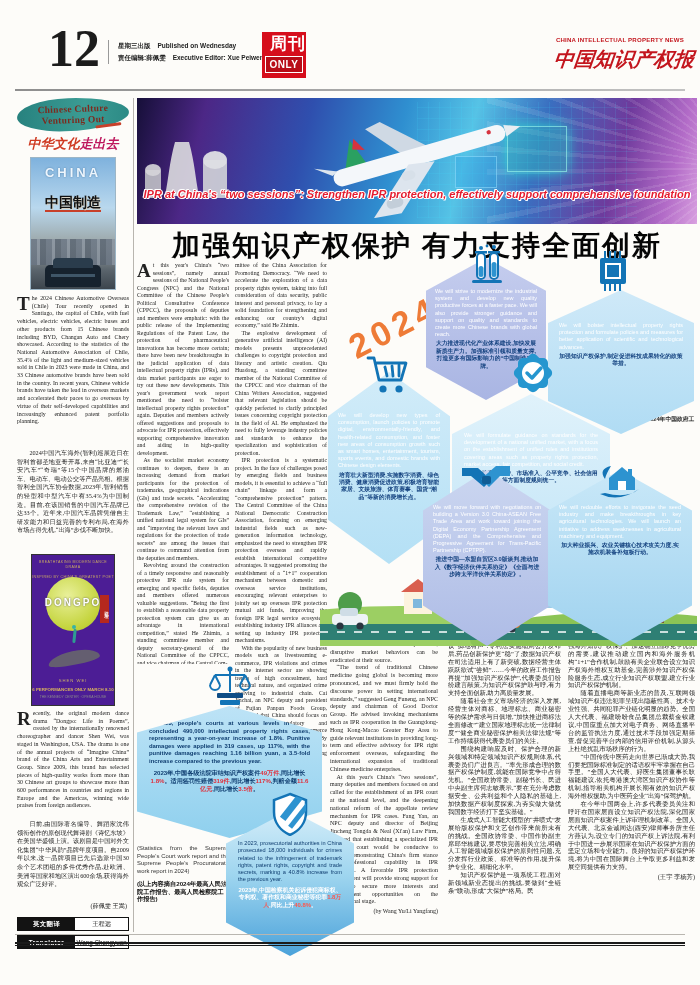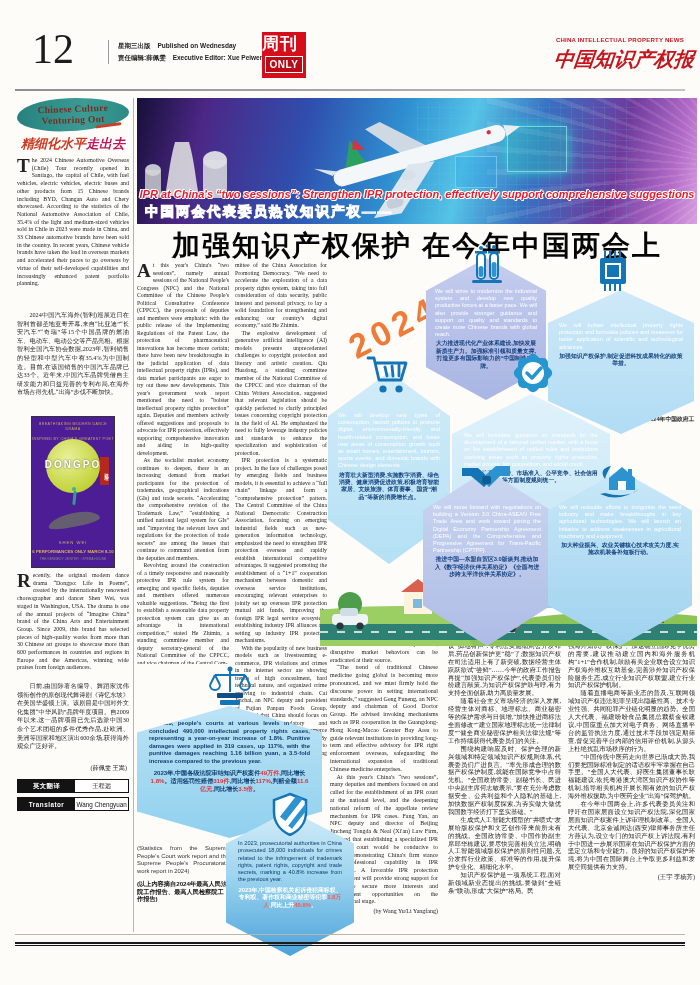--- a/index.html
+++ b/index.html
@@ -1,25 +1,25 @@
 <!DOCTYPE html>
 <html><head>
 <meta charset="utf-8">
 <style>
   html,body{margin:0;padding:0;background:#e8e6e0;}
   #page{position:relative;width:700px;height:985px;background:#fdfcf9;overflow:hidden;
         font-family:"Liberation Sans","DejaVu Sans",sans-serif;color:#1c1c1c;}
   
-  .pagenum{position:absolute;left:32px;top:28px;font-family:"Liberation Serif",serif;font-weight:normal;font-size:42px;line-height:42px;}
+  .pagenum{position:absolute;left:48px;top:28px;font-family:"Liberation Serif",serif;font-weight:bold;font-size:52px;line-height:42px;}
   .pubinfo{position:absolute;left:108px;top:40px;padding-left:9px;border-left:1px solid #999;font-size:6.5px;font-weight:bold;line-height:12px;color:#222;white-space:nowrap;}
   .pubinfo span{margin-right:7px;}
   .logo{position:absolute;left:258px;top:32px;display:flex;align-items:flex-start;}
   .logo-zh{font-size:41px;font-weight:900;letter-spacing:1px;line-height:44px;color:#0c0c0c;}
   .logo-red{width:44px;height:46px;background:#d60e1c;margin-left:4px;display:flex;flex-direction:column;}
-  .logo-sub{color:#fff;font-weight:900;font-size:17px;text-align:left;line-height:24px;letter-spacing:1px;}
+  .logo-sub{color:#fff;font-weight:900;font-size:17px;text-align:right;line-height:24px;letter-spacing:1px;}
   .logo-acr{margin:0 3px 3px 3px;border:1px solid #fff;color:#fff;font-weight:900;font-size:10px;text-align:center;line-height:15px;letter-spacing:.5px;background:#b80d18;}
   .dateinfo{position:absolute;left:438px;top:43px;font-size:9px;font-weight:bold;line-height:15px;color:#111;}
   .masthead{position:absolute;right:14px;top:36px;width:132px;text-align:center;color:#c3161e;}
   .m-en{font-size:6.1px;font-weight:bold;letter-spacing:.2px;white-space:nowrap;}
   .m-zh{font-size:20px;font-weight:900;font-style:italic;margin-top:3px;white-space:nowrap;transform:skewX(-6deg);}
   .hdr-rule{position:absolute;left:15px;right:15px;top:89px;height:2px;background:linear-gradient(to right,#8e8e8e,#c2c2c2);}
   .vrule{position:absolute;left:133px;top:98px;height:834px;width:1px;background:#b8b5af;}
   
   #sidebar{position:absolute;left:15px;top:98px;width:116px;}
   .brush{position:relative;height:33px;margin:0 2px;background:linear-gradient(95deg,#27817e,#3b9c94 60%,#2c8a85);
@@ -163,22 +163,28 @@
   </div>
   <div class="hdr-rule"></div>
   <div class="vrule"></div>
 
   <div id="sidebar">
     <div class="brush">
       <div>Chinese Culture</div>
       <div>Venturing Out</div>
       <div class="brush-swash"></div>
     </div>
-    <div class="szh-title"><span class="r">精细化水平</span><span class="k">走出去</span></div>
-
+    <div class="szh-title"><span class="r">中华文化</span><span class="k">走出去</span></div>
+
+    <div class="cover">
+      <div class="cover-title">CHINA</div>
+      <div class="cover-cal"><u>中国制造</u></div>
+      <div class="cover-city"></div>
+      <div class="cover-car"></div>
+    </div>
 
     <div class="side-story h-auto-en">
         <p class="dc">The 2024 Chinese Automotive Overseas (Chile) Tour recently opened in Santiago, the capital of Chile, with fuel vehicles, electric vehicles, electric buses and other products from 15 Chinese brands including BYD, Changan Auto and Chery showcased. According to the statistics of the National Automotive Association of Chile, 35.4% of the light and medium-sized vehicles sold in Chile in 2023 were made in China, and 33 Chinese automotive brands have been sold in the country. In recent years, Chinese vehicle brands have taken the lead in overseas markets and accelerated their paces to go overseas by virtue of their self-developed capabilities and increasingly enhanced patent portfolio planning.</p>
       </div>
     <div class="side-zh h-auto-zh">
         <p>2024中国汽车海外(智利)巡展近日在智利首都圣地亚哥开幕,来自“比亚迪”“长安汽车”“奇瑞”等15个中国品牌的燃油车、电动车、电动公交等产品亮相。根据智利全国汽车协会数据,2023年,智利销售的轻型和中型汽车中有35.4%为中国制造。目前,在该国销售的中国汽车品牌已达33个。近年来,中国汽车品牌凭借自主研发能力和日益完善的专利布局,在海外市场占得先机,“出海”步伐不断加快。</p>
       </div>
 
     <div class="poster">
       <div class="tag">BREATHTAKING MODERN DANCE DRAMA</div>
@@ -235,24 +241,23 @@
         <polygon points="100,40 104,30 112,44" fill="#d6333f"></polygon>
         <rect x="74" y="56" width="178" height="17" rx="8.5" fill="#f4f7fa"></rect>
         <polygon points="252,58 268,64 252,70" fill="#e8edf2"></polygon>
         <polygon points="150,70 102,112 130,115 176,74" fill="#dde5ee"></polygon>
         <polygon points="74,60 58,48 80,57" fill="#dde5ee"></polygon>
         <rect x="118" y="98" width="17" height="10" rx="5" fill="#c3ced9"></rect>
         <rect x="140" y="76" width="14" height="9" rx="4.5" fill="#d7e0e9"></rect>
         <circle cx="236" cy="61" r="2.2" fill="#d6333f"></circle>
       </g>
     </svg>
-    <div class="kicker-en">IPR at China's “two sessions”: Strengthen IPR protection, effectively support comprehensive suggestions</div>
-    <div class="kicker-zh">中国两会代表委员热议知识产权——</div>
-  </div>
-  <div id="headline">加强知识产权保护 在今年中国两会上</div>
+    <div class="kicker-en">IPR at China's “two sessions”: Strengthen IPR protection, effectively support comprehensive foundation</div>
+  </div>
+  <div id="headline">加强知识产权保护 有力支持全面创新</div>
 
   <div id="col1" class="col">
       <p class="dc">At this year's China's “two sessions”, namely annual sessions of the National People's Congress (NPC) and the National Committee of the Chinese People's Political Consultative Conference (CPPCC), the proposals of deputies and members were emphatic: with the public release of the Implementing Regulations of the Patent Law, the protection of pharmaceutical innovations has become more certain; there have been new breakthroughs in the judicial application of data intellectual property rights (IPRs), and data market participants are eager to try out these new developments. This year's government work report mentioned the need to “bolster intellectual property rights protection” again. Deputies and members actively offered suggestions and proposals to advocate for IPR protection, effectively supporting comprehensive innovation and aiding in high-quality development.</p>
       <p>As the socialist market economy continues to deepen, there is an increasing demand from market participants for the protection of trademarks, geographical indications (GIs) and trade secrets. “Accelerating the comprehensive revision of the Trademark Law,” “establishing a unified national legal system for GIs” and “improving the relevant laws and regulations for the protection of trade secrets” are among the issues that continue to command attention from the deputies and members.</p>
       <p>Revolving around the construction of a timely responsive and reasonably protective IPR rule system for emerging and specific fields, deputies and members offered numerous valuable suggestions. “Being the first to establish a reasonable data property protection system can give us an advantage in international competition,” stated He Zhimin, a standing committee member and deputy secretary-general of the National Committee of the CPPCC, and vice chairman of the Central Com-</p>
     </div>
   <div id="col2" class="col">
       <p class="cont">mittee of the China Association for Promoting Democracy. “We need to accelerate the exploration of a data property rights system, taking into full consideration of data security, public interest and personal privacy, to lay a solid foundation for strengthening and enhancing our country's digital economy,” said He Zhimin.</p>
       <p>The explosive development of generative artificial intelligence (AI) models presents unprecedented challenges to copyright protection and literary and artistic creation. Qiu Huadong, a standing committee member of the National Committee of the CPPCC and vice chairman of the China Writers Association, suggested that relevant legislation should be quickly perfected to clarify principled issues concerning copyright protection in the field of AI. He emphasized the need to fully leverage industry policies and standards to enhance the specialization and sophistication of protection.</p>
       <p>IPR protection is a systematic project. In the face of challenges posed by emerging fields and business models, it is essential to achieve a “full chain” linkage and form a “comprehensive protection” pattern. The Central Committee of the China National Democratic Construction Association, focusing on emerging industrial fields such as new-generation information technology, emphasized the need to strengthen IPR protection overseas and rapidly establish international competitive advantages. It suggested promoting the establishment of a “1+1” cooperation mechanism between domestic and overseas service institutions, encouraging relevant enterprises to jointly set up overseas IPR protection mutual aid funds, improving the foreign IPR legal service ecosystem, establishing industry IPR alliances and setting up industry IPR protection mechanisms.</p>

